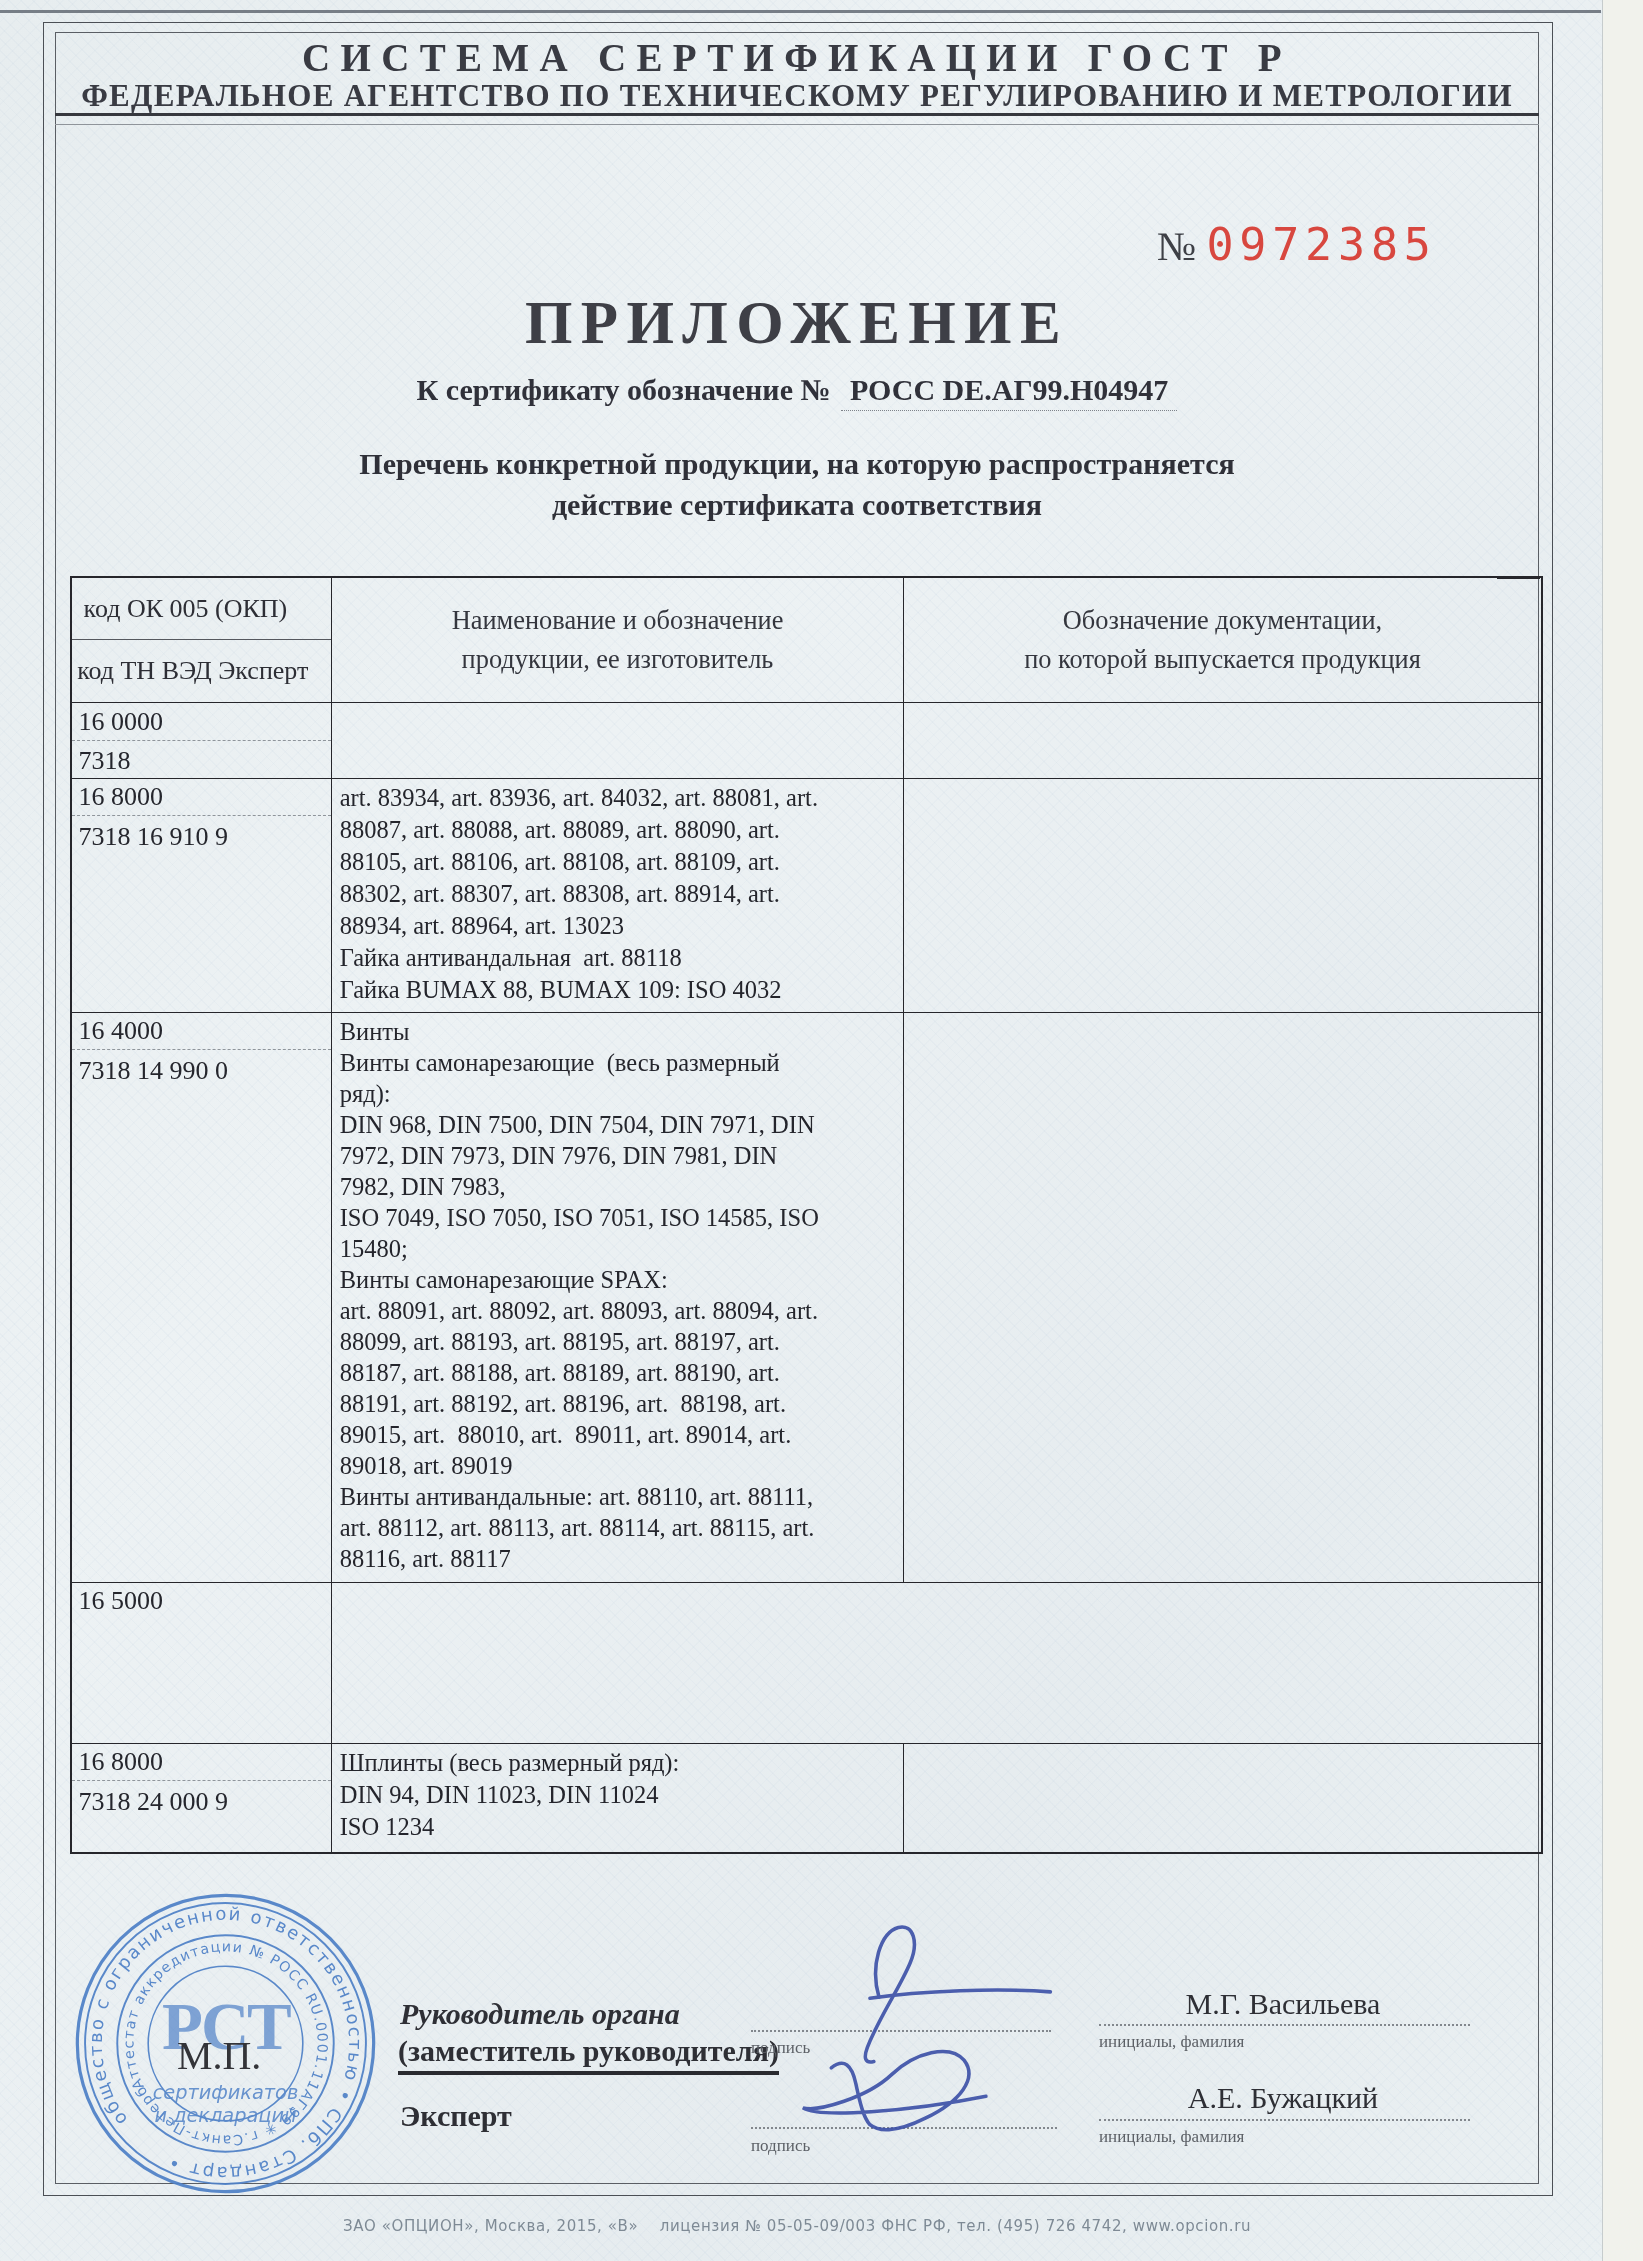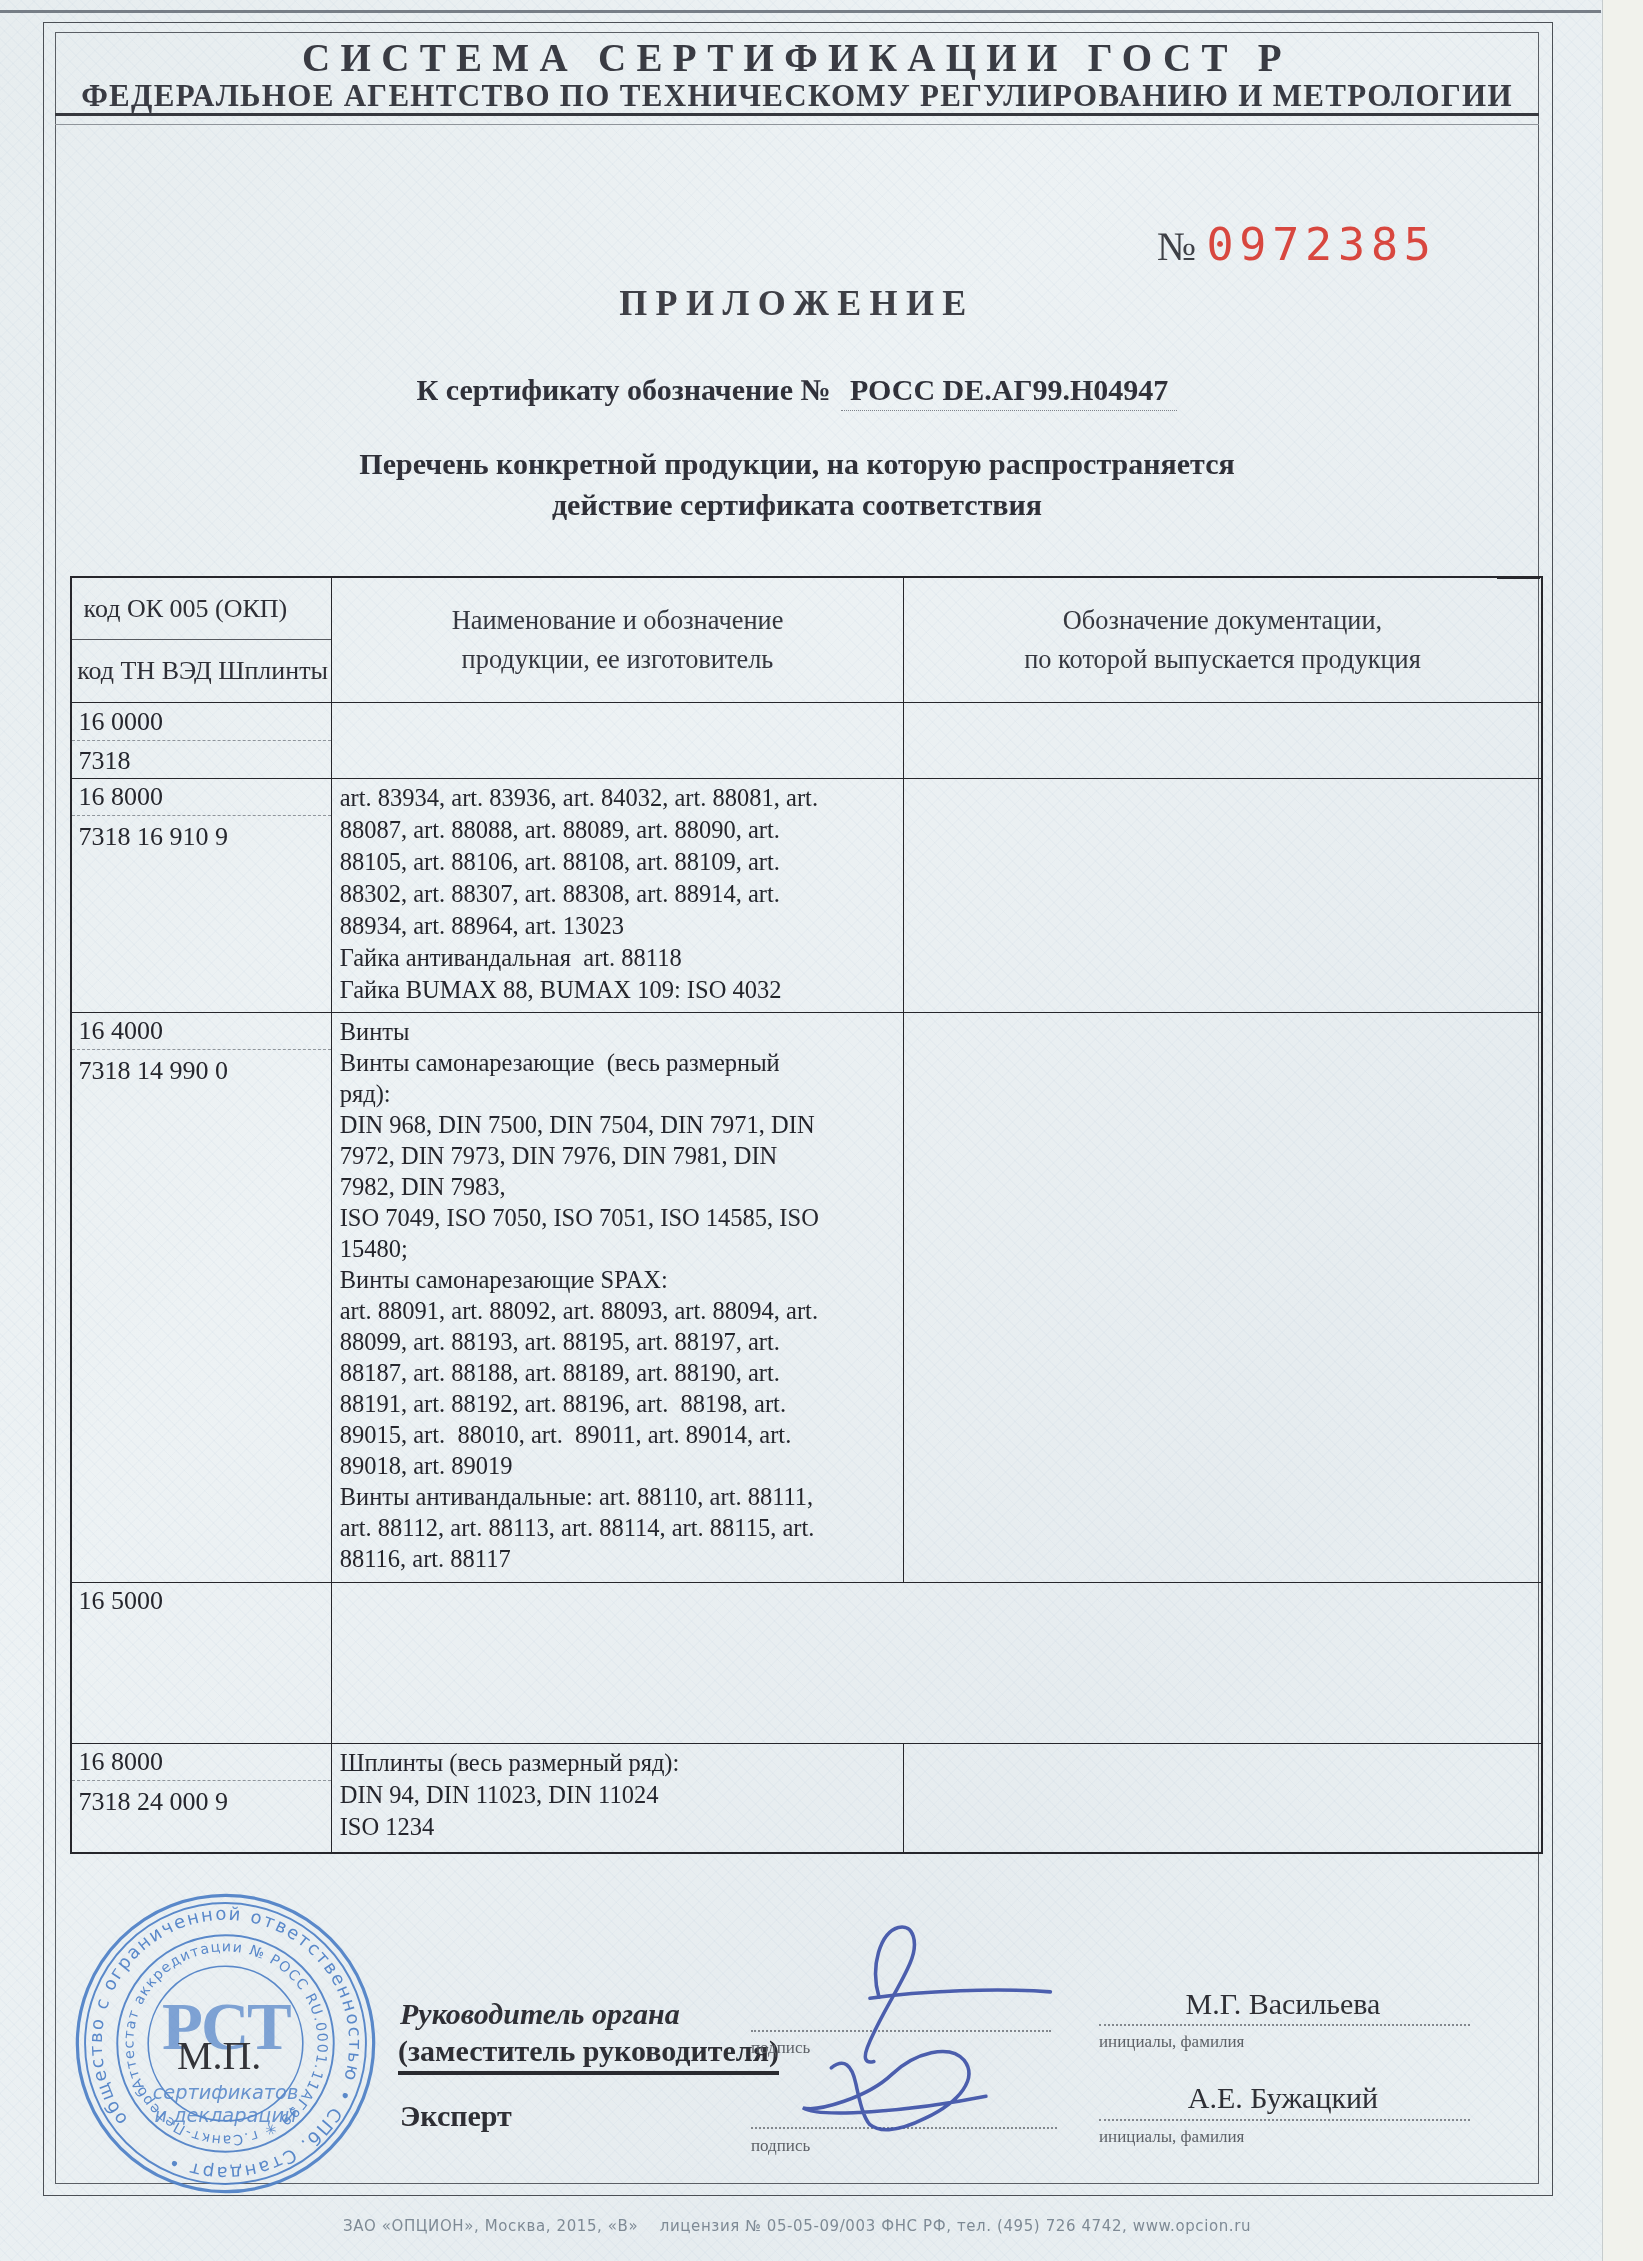--- a/index.html
+++ b/index.html
@@ -23,21 +23,21 @@
   .header-box{left:55px;top:32px;width:1484px;height:84px;border-bottom:3.2px solid #36383e;box-sizing:border-box;text-align:center;padding-top:5.2px;}
   .hdr-line2{left:55px;top:124px;width:1484px;height:1.3px;background:#8f949a;}
   .h-title{font-size:39px;line-height:41px;font-weight:bold;letter-spacing:10.3px;color:#393b43;}
   .h-sub{font-size:31px;line-height:36px;font-weight:bold;letter-spacing:1.3px;color:#393b43;}
 
   
   .blank-no{left:1157px;top:218px;display:flex;align-items:baseline;}
   .no-sign{font-size:41px;color:#3e4046;}
   .no-digits{font-family:"DejaVu Sans Mono",monospace;font-size:45px;letter-spacing:5.8px;color:#d8473f;margin-left:10.3px;}
 
-  .appendix-title{left:55px;top:282px;width:1484px;text-align:center;font-size:36px;font-weight:600;letter-spacing:8.4px;color:#3e3f46;}
+  .appendix-title{left:55px;top:288px;width:1484px;text-align:center;font-size:61px;font-weight:600;letter-spacing:8.4px;color:#3e3f46;}
   .cert-line{left:55px;top:373px;width:1484px;text-align:center;font-size:30px;font-weight:bold;color:#30313a;}
   .cert-num{border-bottom:1.9px dotted #7e838a;padding:0 9px 3.9px;margin-left:10.3px;}
   .subtitle{left:55px;width:1484px;text-align:center;font-size:30px;font-weight:bold;color:#2f3038;}
   .sub1{top:447px;} .sub2{top:488px;text-align:center;}
 
   
   .tbl{left:70px;top:576px;width:1473px;border:2.6px solid #26262b;box-sizing:border-box;}
   .tbl-top-ext{left:1497px;top:576px;width:43px;height:2.6px;background:#26262b;}
   .tr{display:flex;border-top:1.9px solid #26262b;}
   .tr:first-child{border-top:none;}
@@ -111,21 +111,21 @@
   </div>
 
   <div class="abs subtitle sub1">Перечень конкретной продукции,  на которую распространяется</div>
   <div class="abs subtitle sub2">действие сертификата соответствия</div>
 
   <div class="abs tbl">
     <div class="tr thead">
       <div class="c1 hc1">
         <div class="hc1-top">код ОК 005 (ОКП)</div>
         <div class="hc1-div"></div>
-        <div class="hc1-bottom">код ТН ВЭД Шплинты</div>
+        <div class="hc1-bottom">код ТН ВЭД Эксперт</div>
       </div>
       <div class="c2 hc">
         <div class="hc-text">Наименование и обозначение
 продукции, ее изготовитель</div>
       </div>
       <div class="c3 hc">
         <div class="hc-text">Обозначение документации,
 по которой выпускается продукция</div>
       </div>
     </div>

